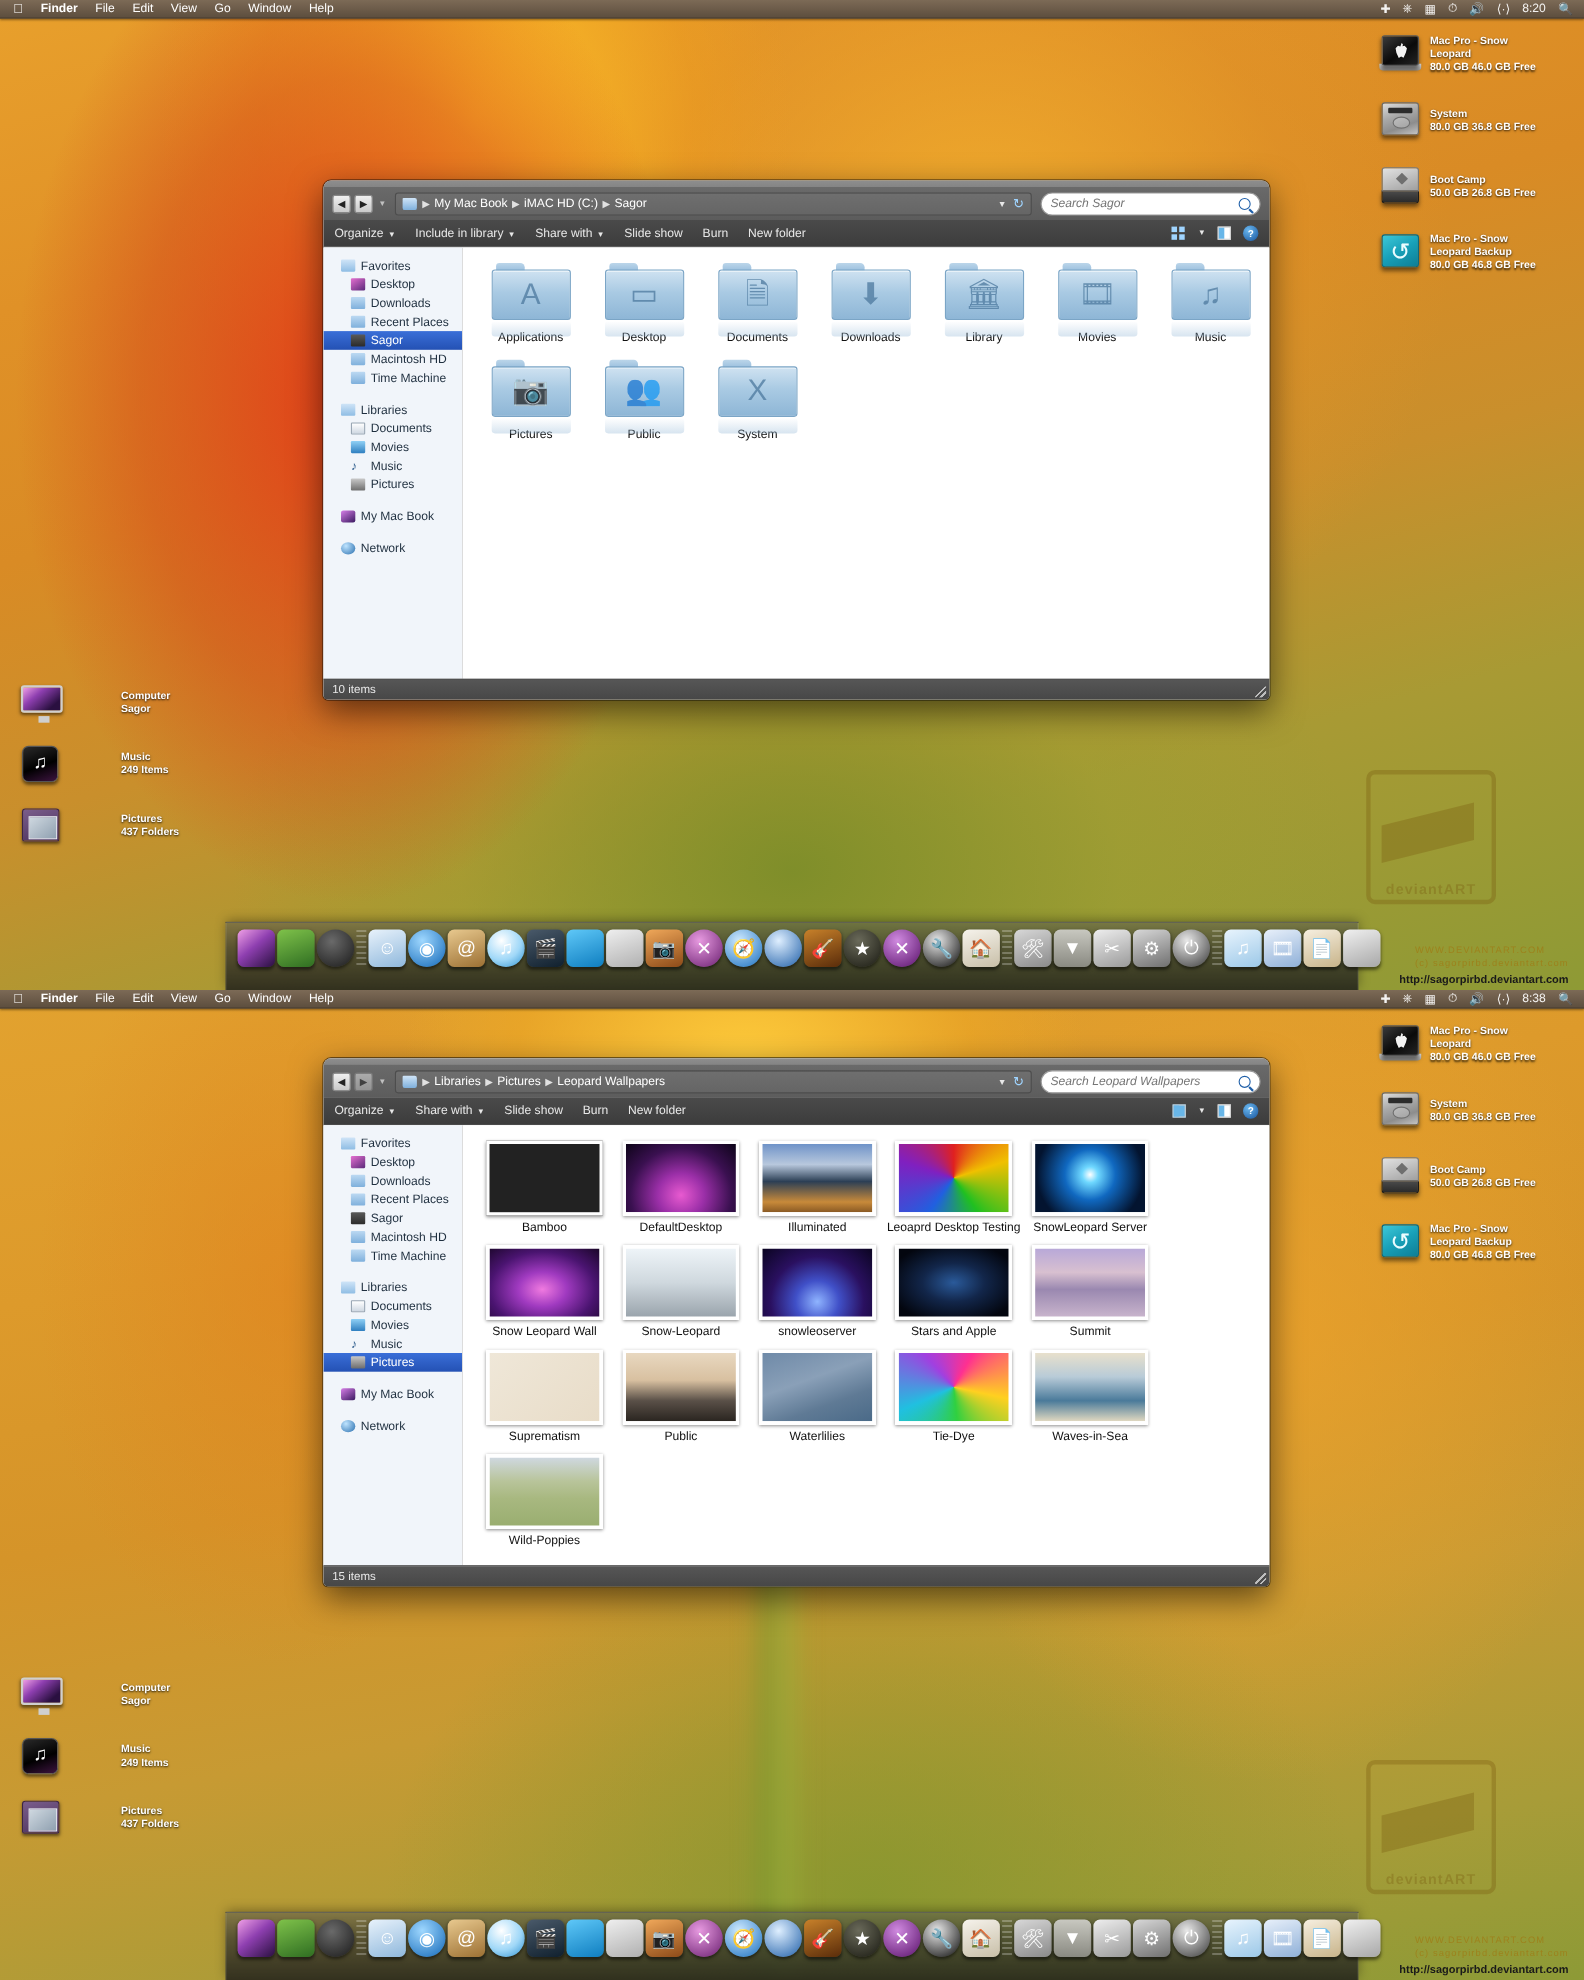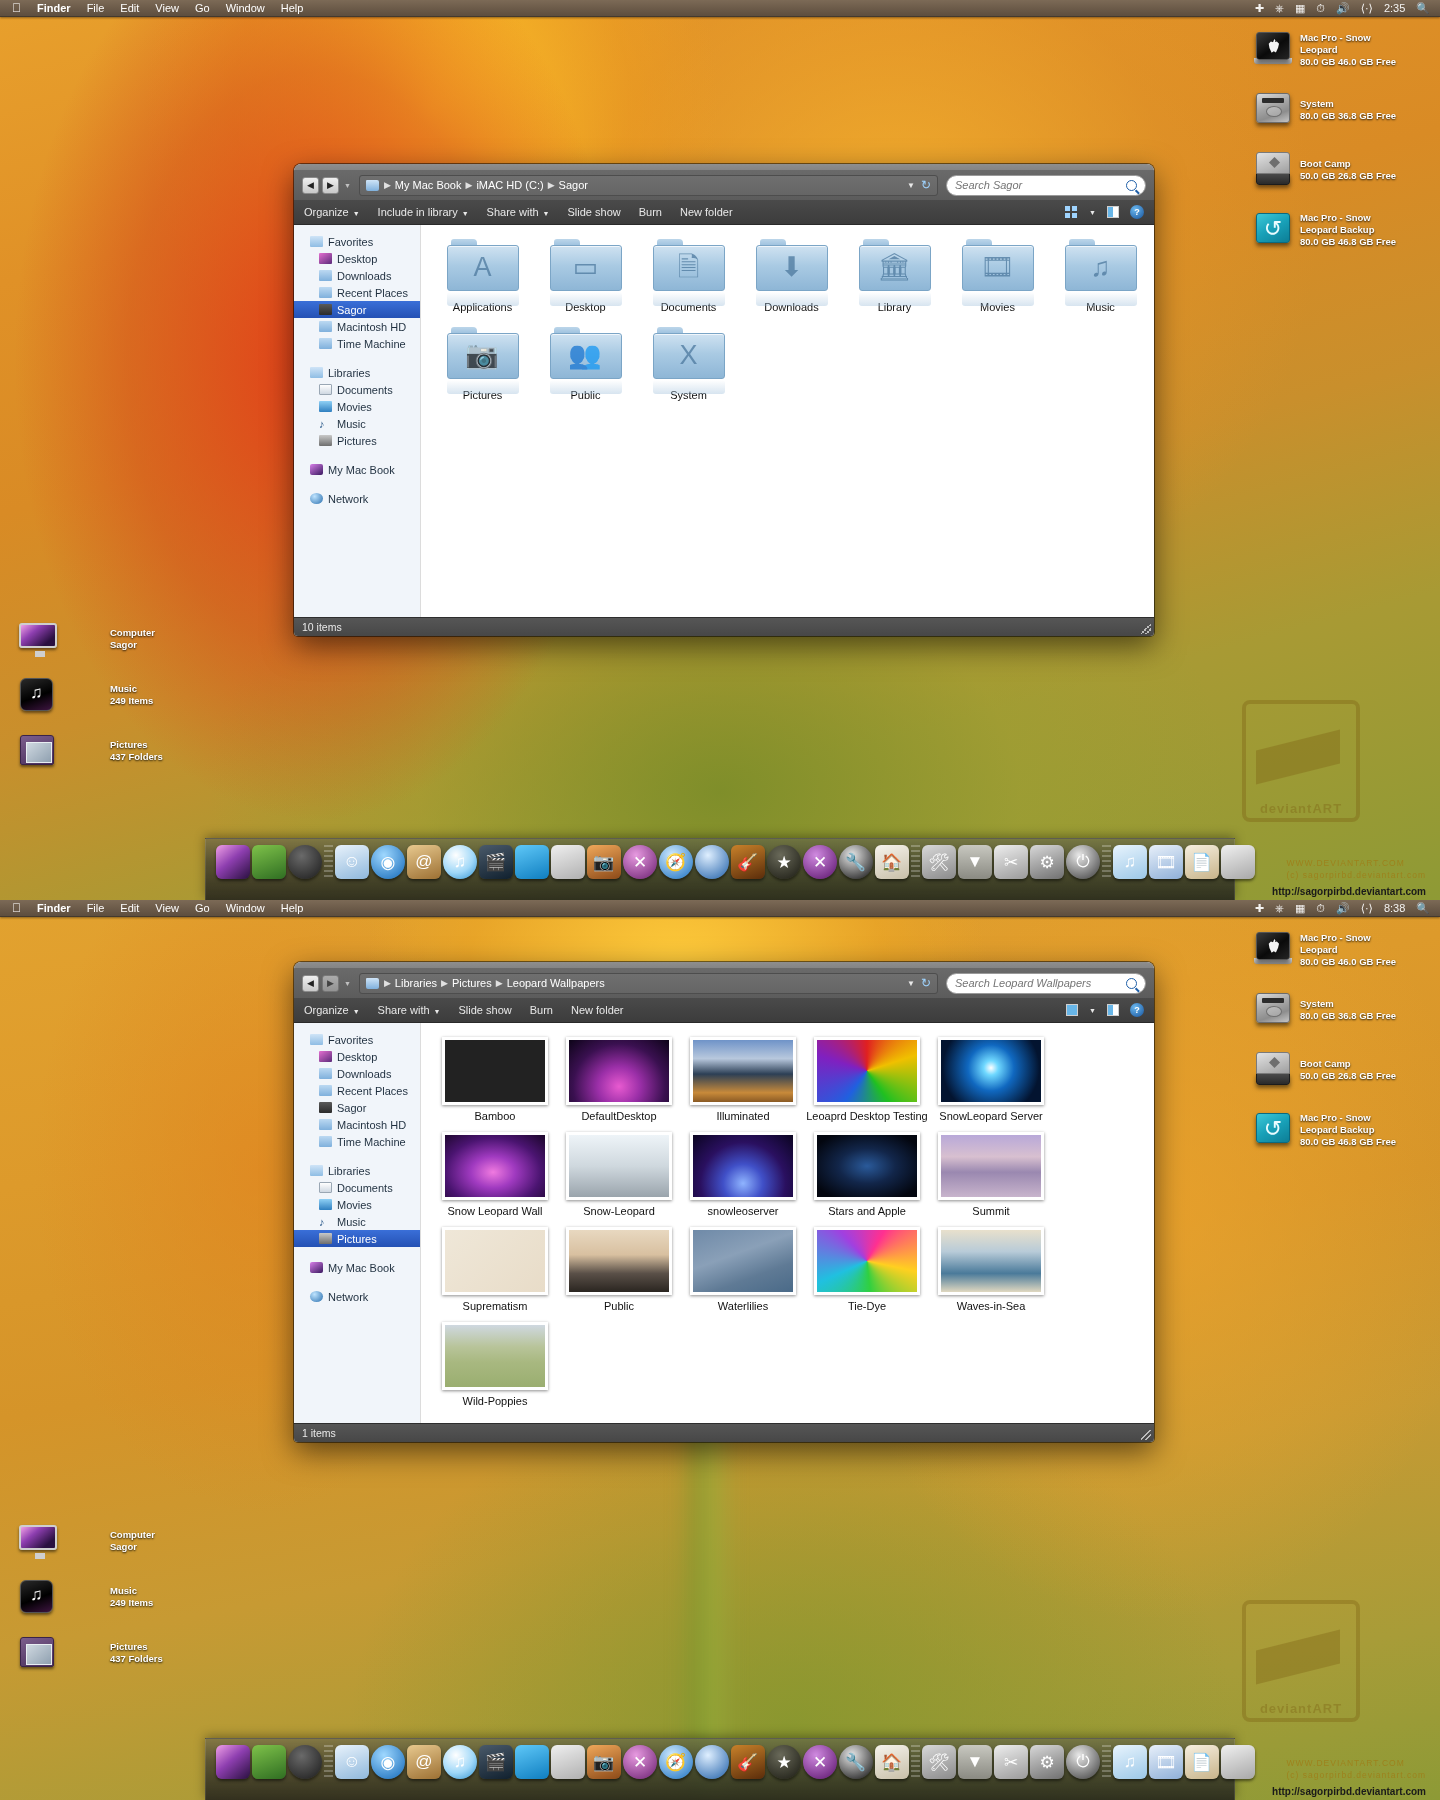--- a/index.html
+++ b/index.html
@@ -253,21 +253,21 @@
     <span class="mb-item">Go</span>
     <span class="mb-item">Window</span>
     <span class="mb-item">Help</span>
     <div class="mb-right">
       <span>✚</span>
       <span>⎈</span>
       <span>▦</span>
       <span>⏱</span>
       <span>🔊</span>
       <span>⟨·⟩</span>
-      <span>2:35</span>
+      <span>8:20</span>
       <span>🔍</span>
     </div>
   </div>
 
   <div class="drives">
     <div class="drive">
       <div class="drv-ico">
         <div class="hd-base"></div>
           <div class="hd-black"></div>
       </div>
@@ -926,21 +926,21 @@
             </div>
             <div class="wcell">
               <div class="wthumb" style="background: linear-gradient(rgb(207, 216, 224) 0%, rgb(184, 196, 154) 35%, rgb(168, 184, 128) 60%, rgb(154, 174, 112) 100%);"></div>
               <div class="name">Wild-Poppies</div>
             </div>
           </div>
       </div>
     </div>
 
     <div class="statusbar">
-      <span>1 items</span>
+      <span>15 items</span>
       <span class="grip"></span>
     </div>
   </div>
 
   <div class="da">
     <div class="frame"></div>
       <div class="slash"></div>
     <div class="dtxt">deviantART</div>
   </div>
   <div class="da-url">

